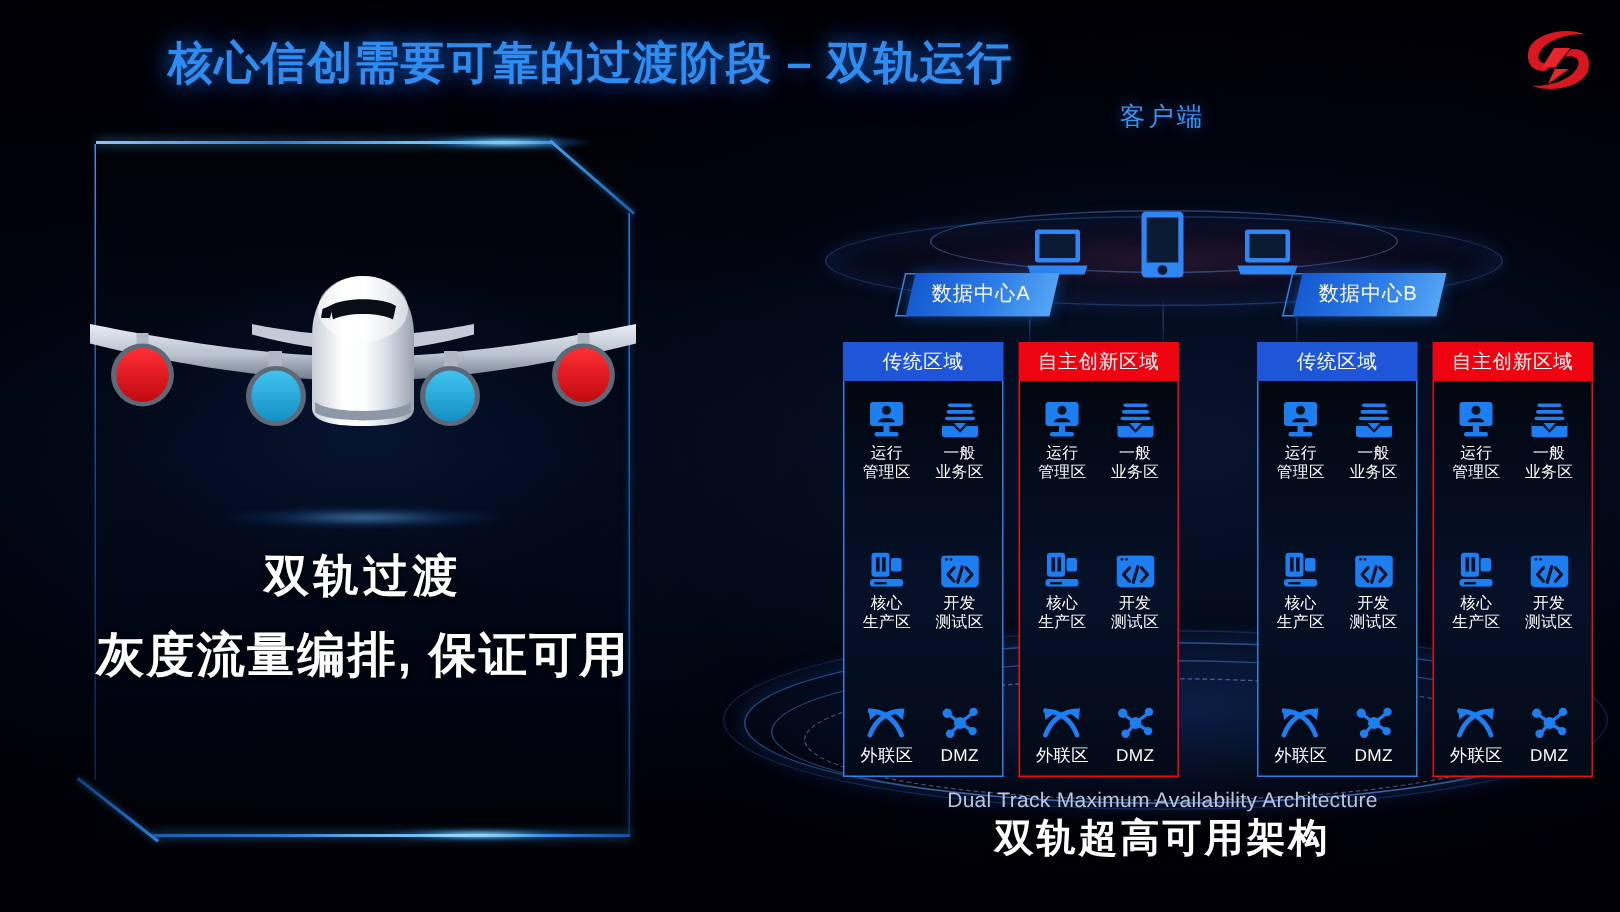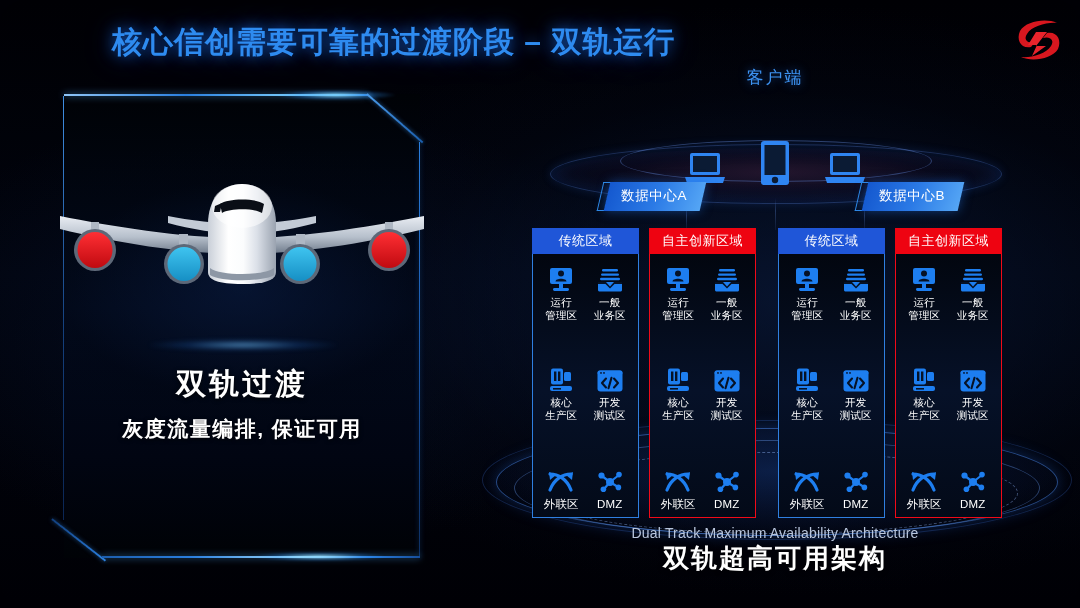--- a/index.html
+++ b/index.html
@@ -105,21 +105,21 @@
     position: absolute; left: 84px; top: 245px; width: 190px; height: 12px;
     background: radial-gradient(ellipse at center, rgba(120,200,255,0.65) 0%, rgba(35,120,220,0.22) 42%, rgba(0,0,0,0) 73%);
     filter: blur(2px);
   }
 
   #left-heading {
     position: absolute; left: 0; top: 270px; width: 356px;
     text-align: center; color: #ffffff;
   }
   #lh1 { font-size: 30px; font-weight: 600; letter-spacing: 3px; text-shadow: 0 1px 4px rgba(0,0,0,0.9); }
-  #lh2 { font-size: 21px; font-weight: 600; letter-spacing: 1.5px; margin-top: 10px; text-shadow: 0 1px 4px rgba(0,0,0,0.9); }
+  #lh2 { font-size: 32px; font-weight: 600; letter-spacing: 1.5px; margin-top: 10px; text-shadow: 0 1px 4px rgba(0,0,0,0.9); }
 
   #bullets {
     position: absolute; left: 46px; top: 364px; width: 310px;
     display: flex; flex-direction: column; gap: 15px;
   }
   .bullet { display: flex; align-items: flex-start; gap: 8px; }
   .bullet-dot {
     flex: none; width: 3.5px; height: 3.5px; border-radius: 50%;
     background: #dfe6ef; margin-top: 8px;
   }
@@ -193,21 +193,21 @@
   }
   #base-r1 { left: 26px; top: 380px; width: 562px; height: 108px; border: 1.3px solid rgba(70,130,225,0.55); box-shadow: 0 0 16px rgba(35,95,200,0.35); }
   #base-r2 { left: 44px; top: 392px; width: 526px; height: 96px; border: 1px solid rgba(100,150,235,0.40); }
   #base-r3 { left: 66px; top: 404px; width: 482px; height: 82px; border: 1px dashed rgba(140,175,240,0.45); }
   #base-r4 { left: 12px; top: 372px; width: 590px; height: 120px; border: 1px solid rgba(55,100,190,0.30); }
 
   #zones {
     position: absolute; left: 62px; top: 180px;
     display: flex; gap: 0;
   }
-  .dc-group { display: flex; gap: 10px; }
+  .dc-group { display: flex; gap: 10px; margin-left: 30px; }
   .dc-gap { width: 22px; }
 
   .zone {
     width: 107px;
     display: flex; flex-direction: column;
   }
   .zone-header {
     height: 26px; display: flex; align-items: center; justify-content: center;
     font-size: 13px; color: #ffffff; letter-spacing: 0.5px; white-space: nowrap;
   }

